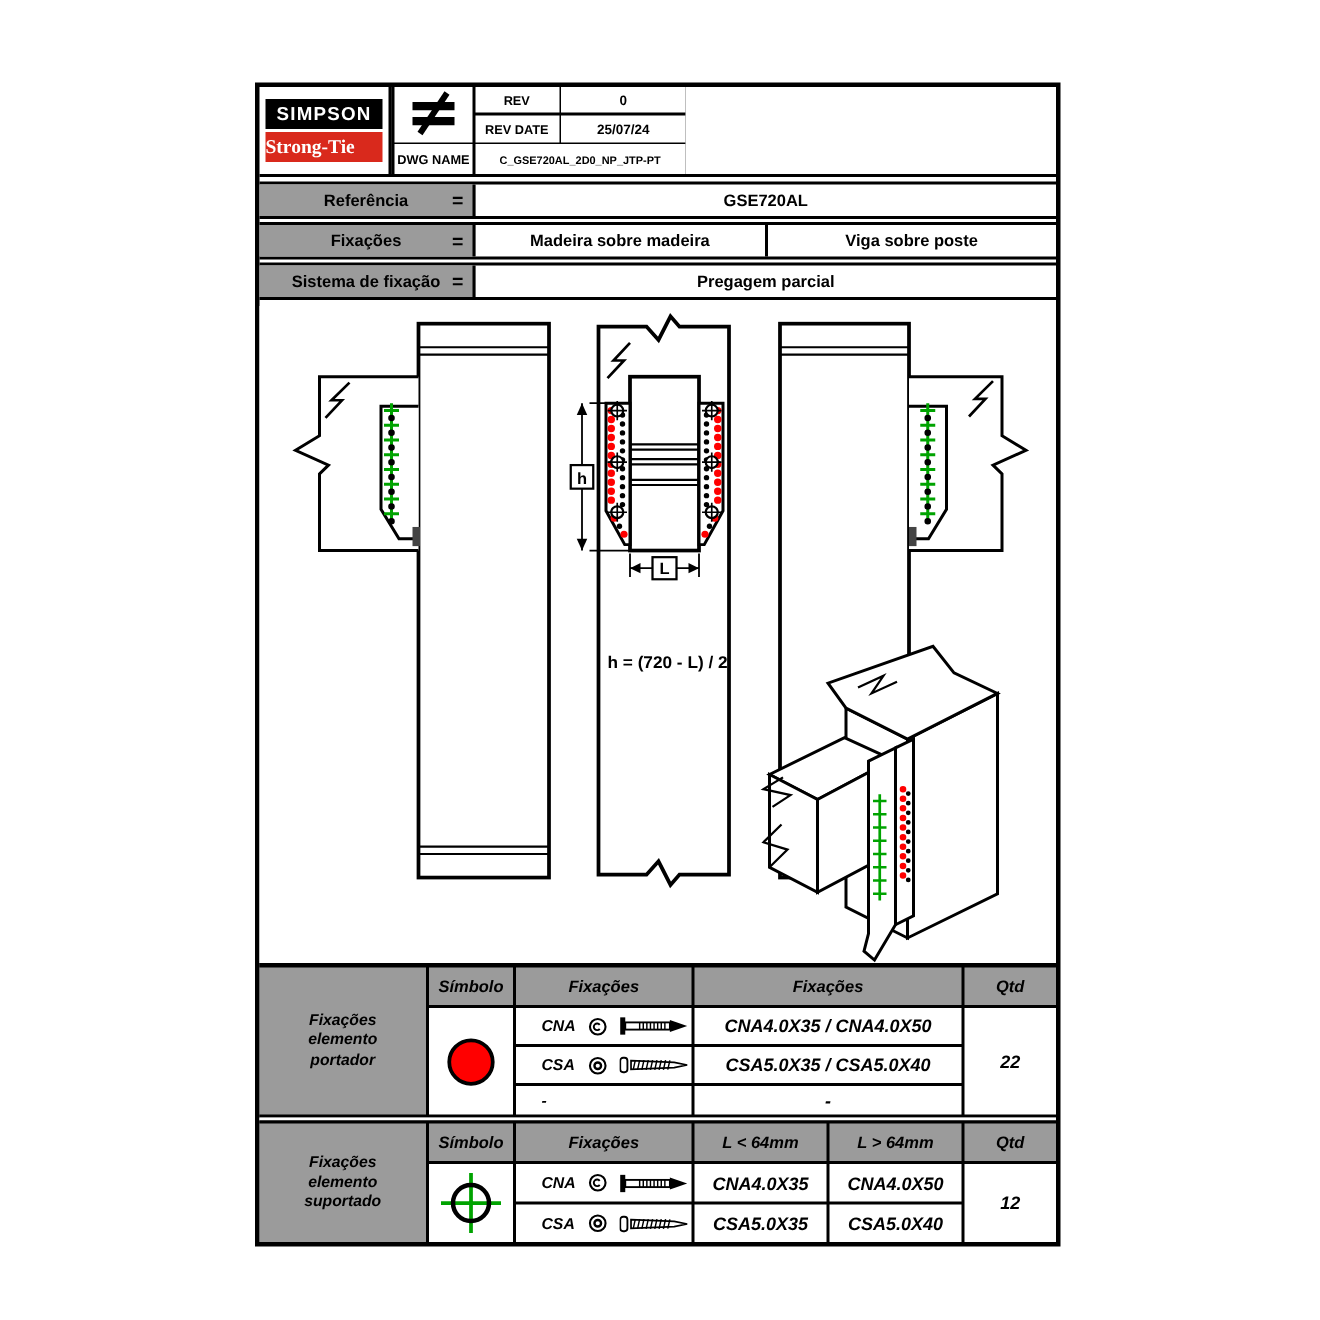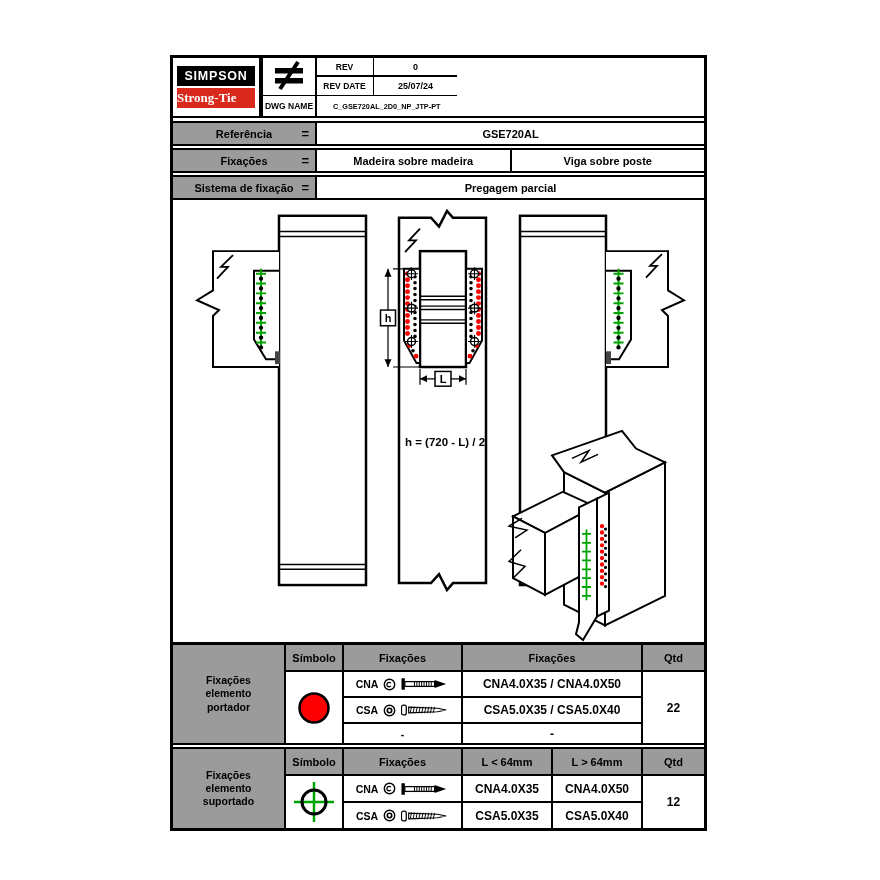--- a/index.html
+++ b/index.html
@@ -30,26 +30,26 @@
 
   
   .drawing{flex:1 1 auto;position:relative;background:#fff;min-height:0;}
   .drawing svg{position:absolute;left:0;top:0;width:100%;height:100%;}
 
   
   .ftable{display:grid;background:#000;gap:2px;box-sizing:border-box;flex:0 0 auto;}
   .t1{grid-template-columns:111px 56px 117px 178px 61px;grid-template-rows:25px 24px 24px 19px;border-top:3px solid #000;border-bottom:2px solid #000;}
   .spacer{height:2px;background:#fff;flex:0 0 auto;}
   .t2{grid-template-columns:111px 56px 117px 88px 88px 61px;grid-template-rows:25px 25px 25px;border-top:2px solid #000;}
-  .cell{background:#fff;display:flex;align-items:center;justify-content:center;overflow:hidden;}
+  .cell{background:#fff;display:flex;align-items:center;justify-content:center;overflow:hidden;font-style:italic;}
   .cell.th{background:#9b9b9b;font-weight:bold;font-size:11px;}
   .cell.label{background:#9b9b9b;font-weight:bold;font-size:10.5px;text-align:center;white-space:pre-line;line-height:1.25;}
   .cell.val{font-weight:bold;font-size:12px;}
   .cell.qty{font-weight:bold;font-size:12px;}
-  .cell.fix{justify-content:center;gap:5px;padding-left:0;font-weight:bold;font-size:10.5px;}
+  .cell.fix{justify-content:space-between;gap:5px;padding-left:17px;font-weight:bold;font-size:10.5px;}
 </style>
 </head>
 <body>
 
 <div class="canvas">
   <div class="doc">
 
     <div class="hdr">
       <div class="brand">
         <div class="brand-top">SIMPSON</div>

